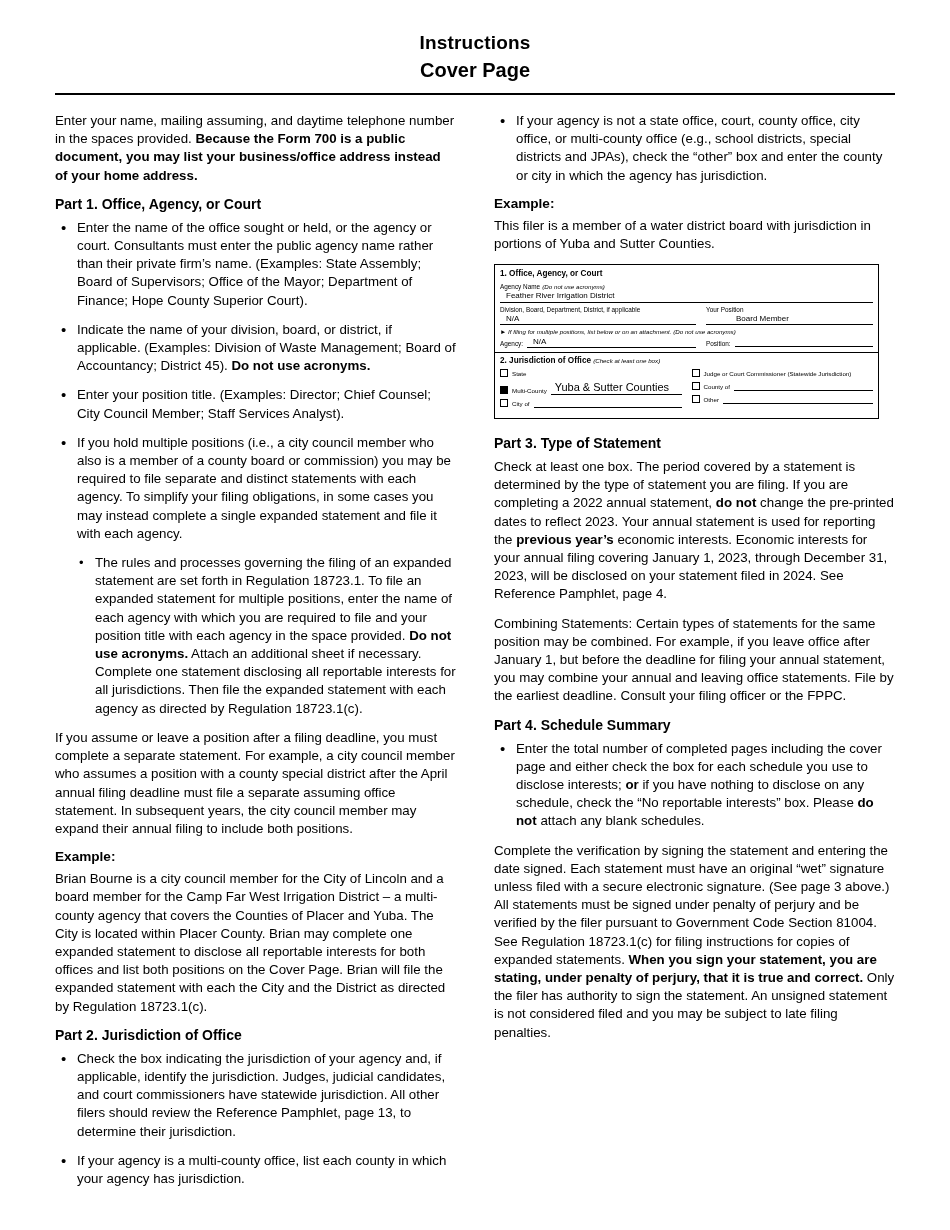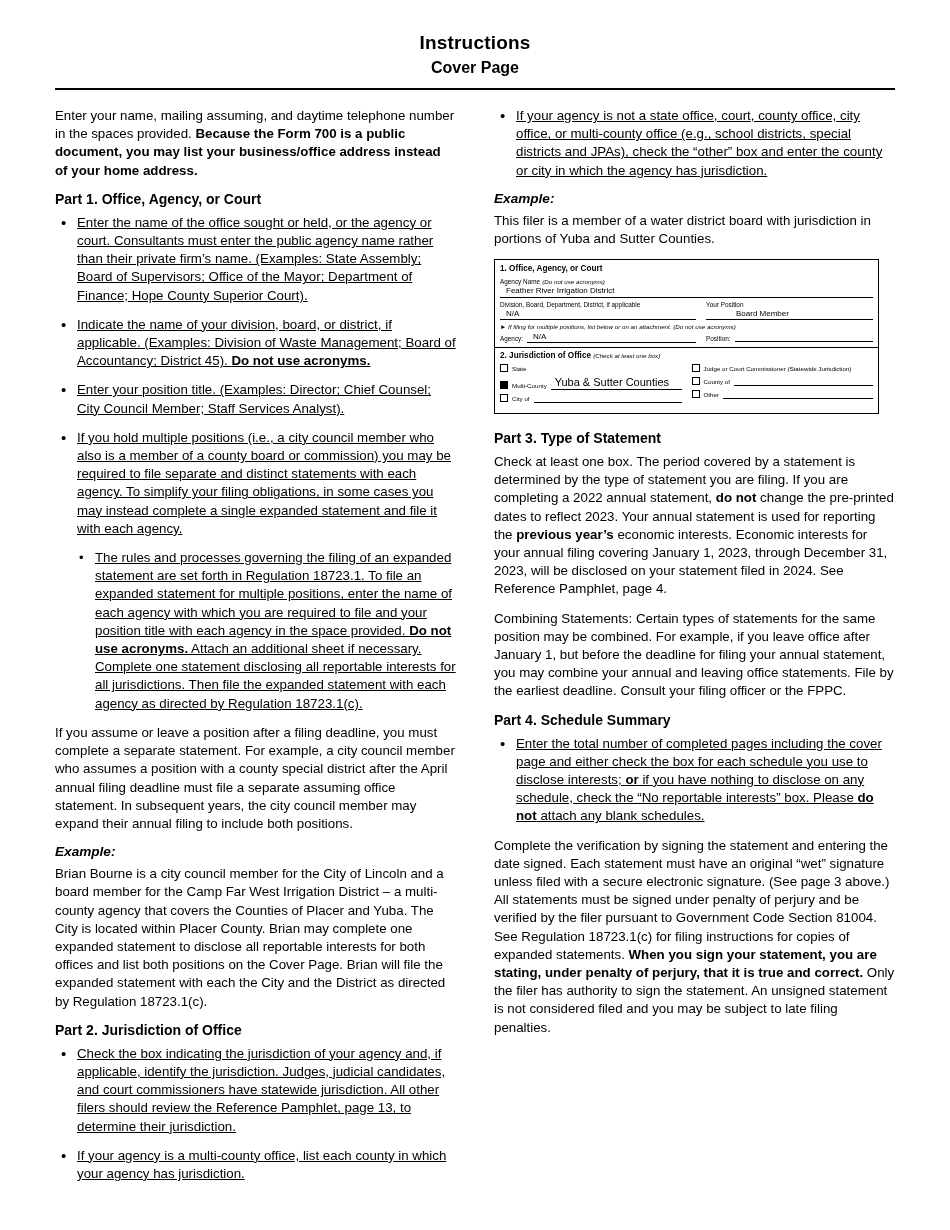--- a/index.html
+++ b/index.html
@@ -13,38 +13,38 @@
   }
   .page {
     position:absolute;
     left:0; top:0;
     width:950px; height:865px;
     box-sizing:border-box;
     padding:32px 55px 0 55px;
   }
   .title-block { text-align:center; }
   .doc-title { font-size:19px; font-weight:bold; letter-spacing:0.2px; }
-  .doc-subtitle { font-size:16px; font-weight:bold; margin-top:5px; }
+  .doc-subtitle { font-size:20px; font-weight:bold; margin-top:5px; }
   .rule { border-top:2.5px solid #000; margin-top:11px; }
 
   .cols {
     margin-top:17px;
     display:flex;
     gap:38px;
     align-items:flex-start;
   }
   .col { width:402px; }
 
   p, li { font-size:13.3px; line-height:1.37; }
   p { margin:0 0 11px 0; }
   .h-sub { font-size:14px; font-weight:bold; margin:3px 0 7px 0; }
-  .h-sub2 { font-size:13.6px; font-weight:bold; margin:4px 0 6px 0;font-style:italic; }
+  .h-sub2 { font-size:13.6px; font-weight:bold; margin:4px 0 6px 0; }
   b, strong { font-weight:bold; }
 
-  ul.bul { list-style:none; margin:0 0 11px 0; padding:0;text-decoration:underline; }
+  ul.bul { list-style:none; margin:0 0 11px 0; padding:0; }
   ul.bul > li {
     position:relative;
     padding-left:22px;
     margin-bottom:11px;
   }
   ul.bul > li:before {
     content:"\2022";
     position:absolute;
     left:6px; top:-1px;
     font-size:15px;

